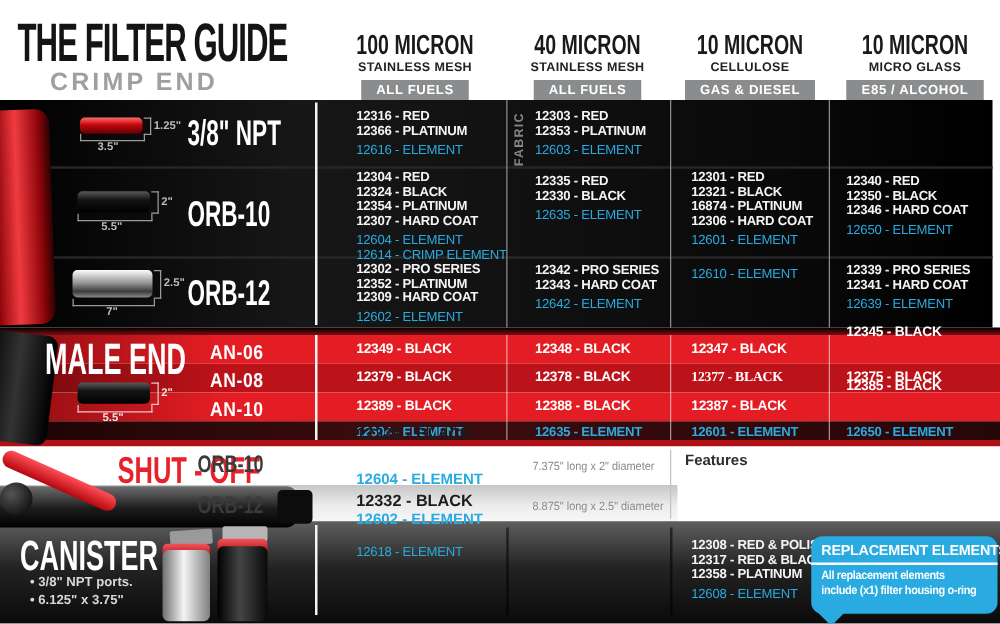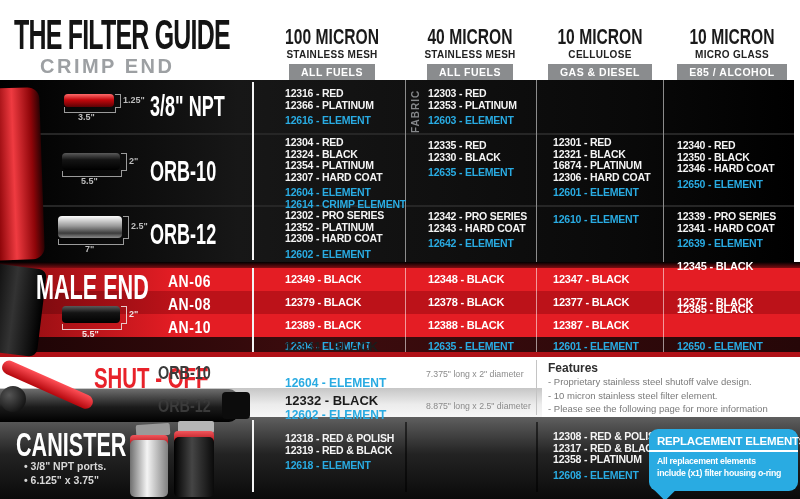--- a/index.html
+++ b/index.html
@@ -18,21 +18,21 @@
   .ch .badge{display:inline-block;margin-top:4px;background:#8a8c8e;color:#fff;font-size:10.5px;
              font-weight:700;padding:2px 12px;letter-spacing:.5px;}
 
   
   .female-bg{left:0;top:80px;width:794px;height:182px;
              background:linear-gradient(90deg,#000 0%,#171717 30%,#090909 80%,#000 100%);}
   .hsep{left:0;width:794px;height:2px;background:#262626;}
   .rowlabel{color:#fff;font-weight:800;font-size:22px;transform:scale(.82,1.3);
             transform-origin:left top;white-space:nowrap;letter-spacing:0;}
   .part-line{font-size:10.5px;line-height:11.5px;font-weight:700;color:#f4f4f4;letter-spacing:-.2px;white-space:nowrap;}
-  .elem-line{font-size:10.5px;line-height:11.5px;font-weight:700;color:#29abe2;letter-spacing:-.2px;white-space:nowrap;}
+  .elem-line{font-size:10.5px;line-height:11.5px;font-weight:400;color:#29abe2;letter-spacing:-.2px;white-space:nowrap;}
   .elems{margin-top:4px;}
   .cell{width:126px;z-index:3;}
   .fabric{left:410px;top:89px;height:44px;writing-mode:vertical-rl;transform:rotate(180deg);
           font-size:10px;font-weight:800;color:#85878a;letter-spacing:1px;}
   .wdiv{width:2px;background:#f4f4f4;z-index:2;}
   .gdiv{width:1px;background:#8c8c8c;z-index:2;}
   .rdiv{width:1px;background:rgba(255,255,255,.55);z-index:2;}
   .kdiv{width:2px;background:rgba(0,0,0,.55);z-index:2;}
 
   
@@ -283,21 +283,21 @@
   <div class="abs an-label" style="top:295px;">AN-08</div>
   <div class="abs an-label" style="top:318px;">AN-10</div>
 
   <div class="abs mcell" style="left:285px;top:273px;">12349 - BLACK</div>
   <div class="abs mcell" style="left:428px;top:273px;">12348 - BLACK</div>
   <div class="abs mcell" style="left:553px;top:273px;">12347 - BLACK</div>
   <div class="abs mcell" style="left:677px;top:260px;">12345 - BLACK</div>
 
   <div class="abs mcell" style="left:285px;top:296px;">12379 - BLACK</div>
   <div class="abs mcell" style="left:428px;top:296px;">12378 - BLACK</div>
-  <div class="abs mcell" style="left:553px;top:296px;">12377 - BLACK</div>
+  <div class="abs mcell" style="left:553px;top:296px;font-family:Liberation Serif, serif;">12377 - BLACK</div>
   <div class="abs mcell" style="left:677px;top:296px;">12375 - BLACK</div>
 
   <div class="abs mcell" style="left:285px;top:319px;">12389 - BLACK</div>
   <div class="abs mcell" style="left:428px;top:319px;">12388 - BLACK</div>
   <div class="abs mcell" style="left:553px;top:319px;">12387 - BLACK</div>
   <div class="abs mcell" style="left:677px;top:303px;">12385 - BLACK</div>
 
   <div class="abs melem" style="left:285px;top:340px;">12604 - ELEMENT</div>
   <div class="abs melem" style="left:428px;top:340px;">12635 - ELEMENT</div>
   <div class="abs melem" style="left:553px;top:340px;">12601 - ELEMENT</div>
@@ -317,49 +317,40 @@
 
   <div class="abs so-part" style="left:285px;top:339px;">12331 - BLACK</div>
   <div class="abs so-elem" style="left:285px;top:376px;">12604 - ELEMENT</div>
   <div class="abs so-size" style="left:426px;top:368px;">7.375" long x 2" diameter</div>
 
   <div class="abs so-part" style="left:285px;top:393px;">12332 - BLACK</div>
   <div class="abs so-elem" style="left:285px;top:408px;">12602 - ELEMENT</div>
   <div class="abs so-size" style="left:426px;top:400px;">8.875" long x 2.5" diameter</div>
 
   <div class="abs feat-title" style="left:548px;top:361px;">Features</div>
-  <div class="abs" style="left:548px;top:375px;">
-      <div class="feat-line">- Proprietary stainless steel shutoff valve design.</div>
-      <div class="feat-line">- 10 micron stainless steel filter element.</div>
-      <div class="feat-line">- Please see the following page for more information</div>
-    </div>
 
   <div class="abs can-bg"></div>
   <div class="abs wdiv" style="left:252px;top:420px;height:72px;"></div>
   <div class="abs kdiv" style="left:405px;top:422px;height:70px;"></div>
   <div class="abs kdiv" style="left:536px;top:422px;height:70px;"></div>
 
   <div class="abs bracket" style="left:136px;top:424px;width:34px;height:12px;background:#9a9a9a;transform:rotate(-4deg);"></div>
   <div class="abs bracket" style="left:178px;top:421px;width:36px;height:12px;background:#b5b5b5;"></div>
   <div class="abs can-cap" style="left:130px;top:435px;width:38px;height:12px;"></div>
   <div class="abs can-cap" style="left:174px;top:431px;width:40px;height:13px;"></div>
   <div class="abs can-sil"></div>
   <div class="abs can-blk"></div>
 
   <div class="abs can-heading">CANISTER</div>
   <div class="abs" style="left:24px;top:460px;z-index:3;">
       <div class="bullet-line">• 3/8" NPT ports.</div>
       <div class="bullet-line">• 6.125" x 3.75"</div>
     </div>
 
   <div class="abs cell" style="left:285px;top:433px;">
-    <div>
-        <div class="part-line">12318 - RED &amp; POLISH</div>
-        <div class="part-line">12319 - RED &amp; BLACK</div>
-      </div>
     <div class="elems">
         <div class="elem-line">12618 - ELEMENT</div>
       </div>
   </div>
   <div class="abs cell" style="left:553px;top:431px;">
     <div>
         <div class="part-line">12308 - RED &amp; POLISH</div>
         <div class="part-line">12317 - RED &amp; BLACK</div>
         <div class="part-line">12358 - PLATINUM</div>
       </div>

